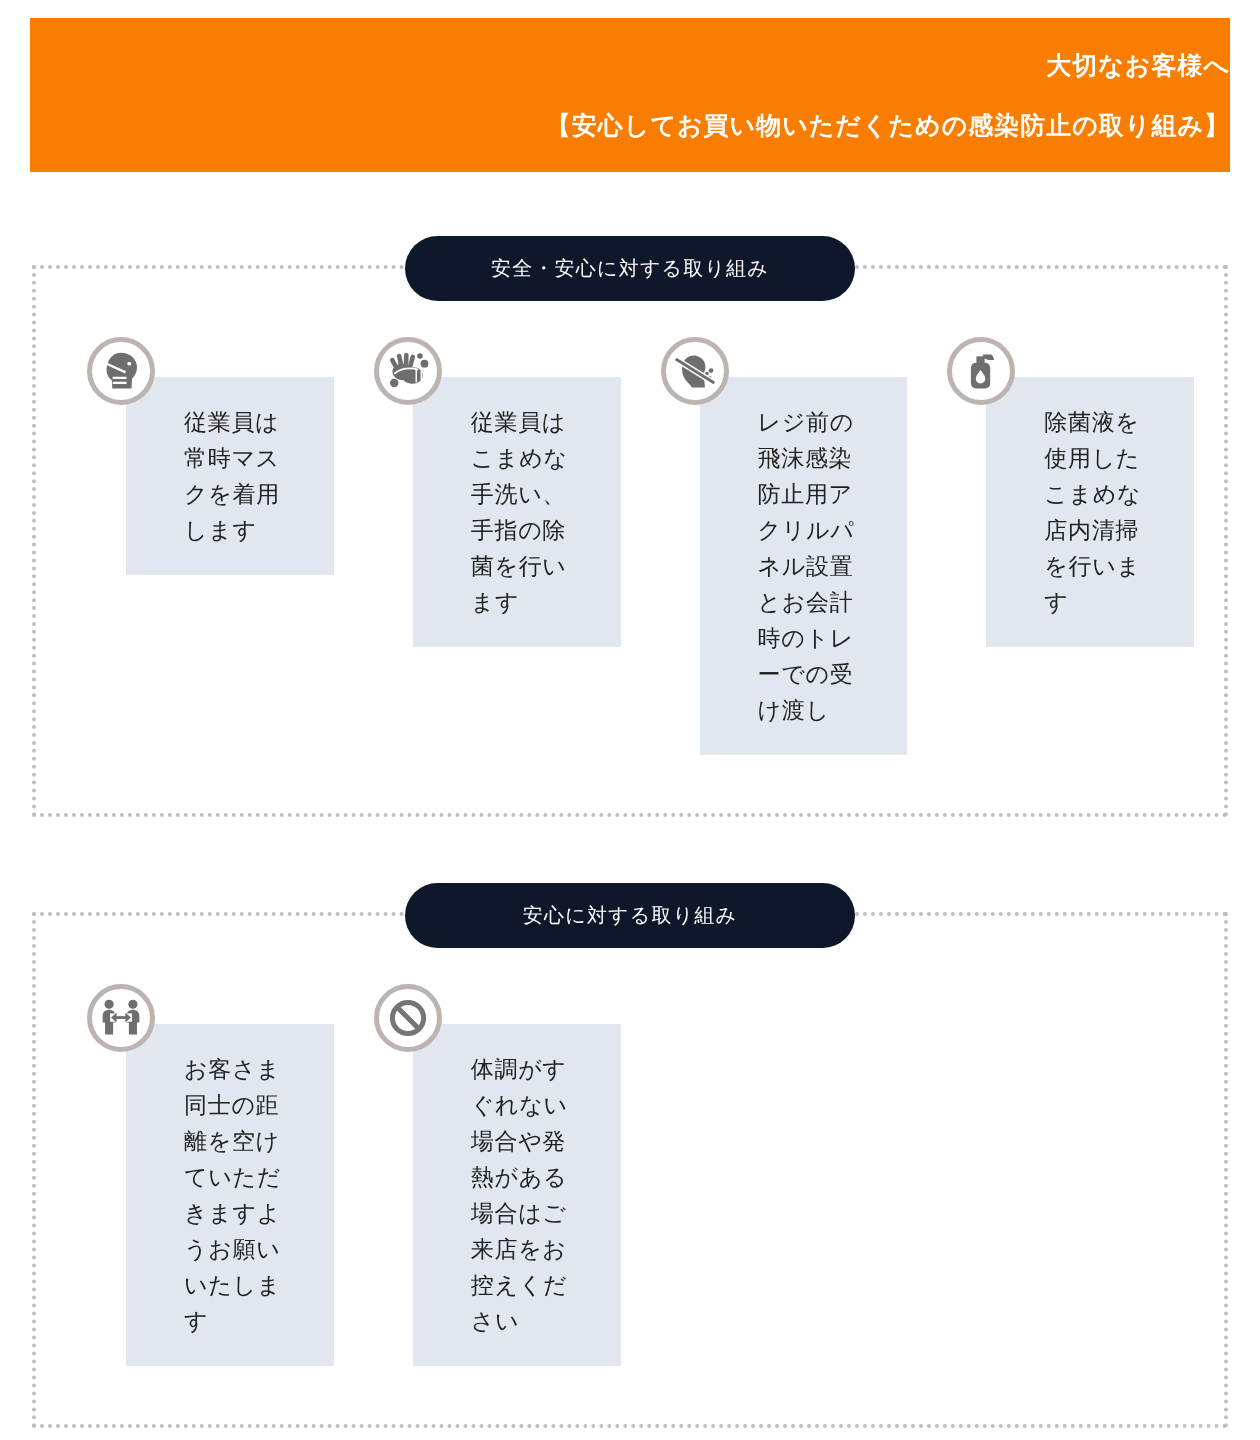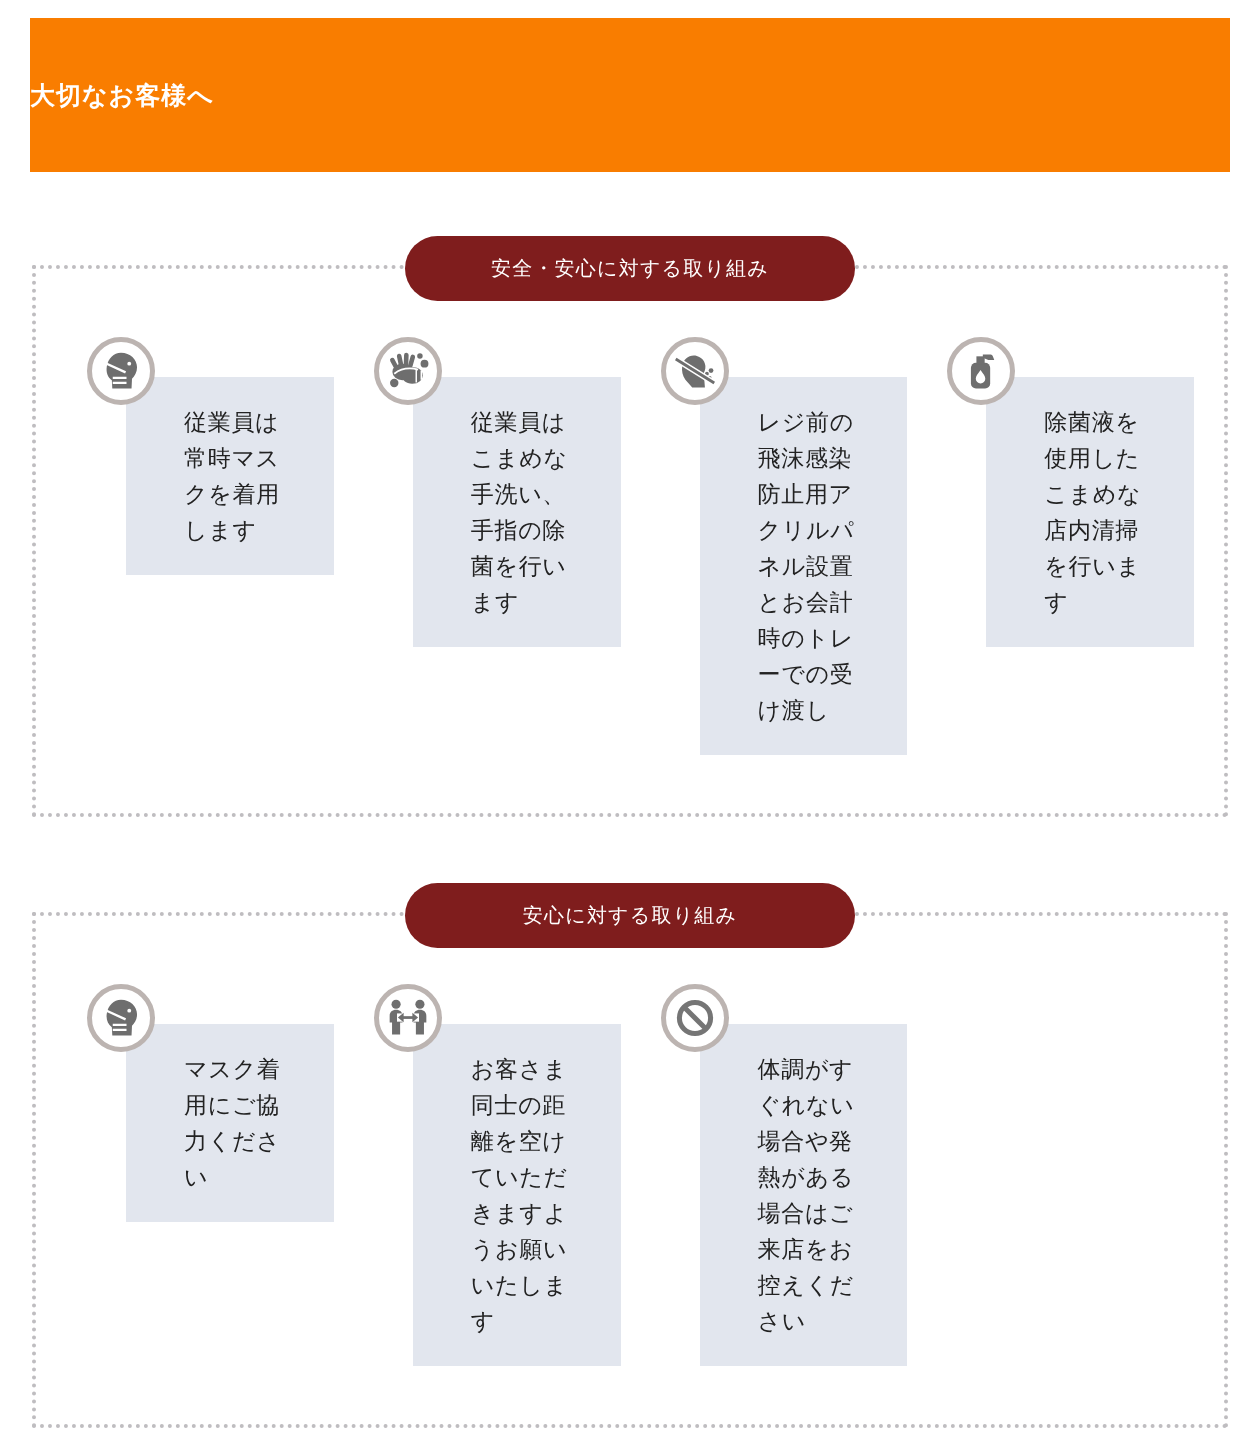--- a/index.html
+++ b/index.html
@@ -15,21 +15,21 @@
     overflow-x: hidden;
   }
 
   
   .banner {
     margin: 18px 30px 0 30px;
     height: 154px;
     background: #f97d00;
     display: flex;
     flex-direction: column;
-    align-items: flex-start;
+    align-items: flex-end;
     justify-content: center;
     gap: 28px;
   }
   .banner .line {
     color: #ffffff;
     font-size: 25px;
     font-weight: bold;
     letter-spacing: 0.04em;
     text-align: center;
     line-height: 1.3;
@@ -47,21 +47,21 @@
   }
   .section:first-of-type { margin-top: 93px; }
 
   .section-pill {
     position: absolute;
     top: -33px;
     left: 50%;
     transform: translateX(-50%);
     width: 450px;
     height: 65px;
-    background: #7f1d1d;
+    background: #0f172a;
     border-radius: 33px;
     display: flex;
     align-items: center;
     justify-content: center;
   }
   .section-pill span {
     color: #ffffff;
     font-size: 20px;
     font-weight: 500;
     letter-spacing: 0.06em;
@@ -104,20 +104,21 @@
     line-height: 36px;
     letter-spacing: 0.03em;
     color: #222222;
   }
 </style>
 </head>
 <body>
 
 <div class="banner">
   <div class="line">大切なお客様へ</div>
+  <div class="line">【安心してお買い物いただくための感染防止の取り組み】</div>
 </div>
 
 <div class="content">
 
   <div class="section">
     <div class="section-pill">
       <span>安全・安心に対する取り組み</span>
     </div>
 
     <div class="items-grid">
@@ -188,31 +189,20 @@
     </div>
   </div>
 
   <div class="section">
     <div class="section-pill">
       <span>安心に対する取り組み</span>
     </div>
 
     <div class="items-grid">
 
-      <div class="item">
-        <div class="icon-circle">
-          <svg viewBox="0 0 48 48" aria-hidden="true">
-            <path d="M24 4c10 0 17.5 7 17.5 16 0 5.5-2.5 9.5-5.5 12.5l-.5 10.5H14.5l-.5-9C9.5 31 7.5 25.5 8.5 19 9.8 10.5 16 4 24 4z" fill="#6e6e6e"></path>
-            <path d="M6 15 L29 25.5" stroke="#ffffff" stroke-width="2.6" fill="none"></path>
-            <path d="M15 31.5 H30 M15 37 H30" stroke="#ffffff" stroke-width="2.6" fill="none"></path>
-            <circle cx="33" cy="16" r="2.1" fill="#ffffff"></circle>
-          </svg>
-        </div>
-        <div class="item-card">マスク着用にご協力ください</div>
-      </div>
 
 
       <div class="item">
         <div class="icon-circle">
           <svg viewBox="0 0 48 48" aria-hidden="true">
             <g fill="#6e6e6e">
               <circle cx="11" cy="9" r="5"></circle>
               <path d="M4 29v-7.5C4 17.4 7 15 11 15s7 2.4 7 6.5V29h-2.6v13H6.6V29z"></path>
               <circle cx="37" cy="9" r="5"></circle>
               <path d="M30 29v-7.5c0-4.1 3-6.5 7-6.5s7 2.4 7 6.5V29h-2.6v13h-8.8V29z"></path>

